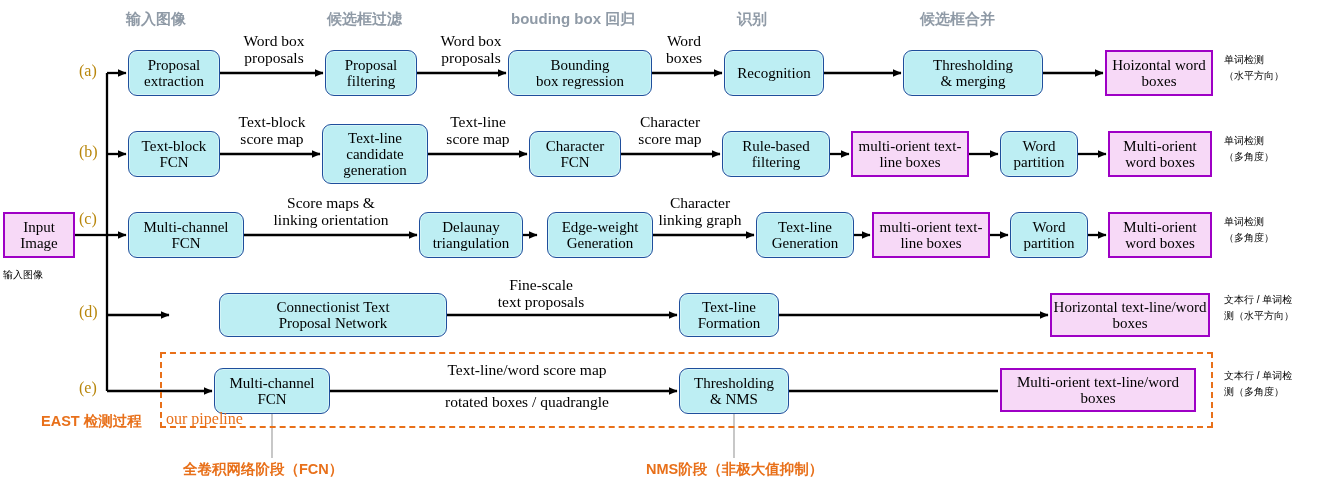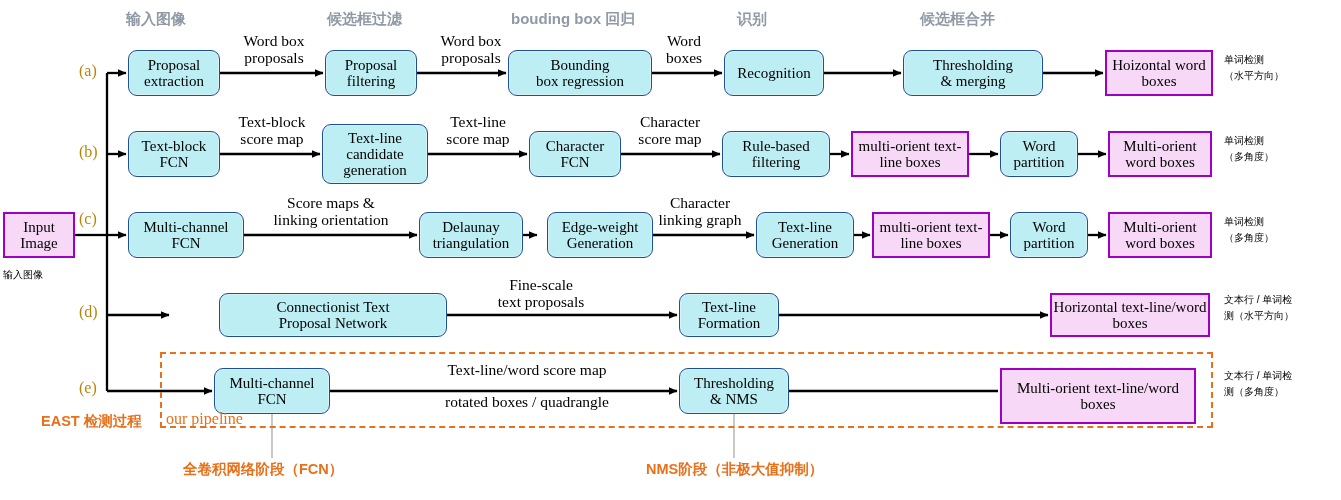--- a/index.html
+++ b/index.html
@@ -339,21 +339,21 @@
         <span>Multi-channel</span>
          <span>FCN</span>
       </div>
   </div>
   <div class="pbox" style="left:679px;top:368px;width:110px;height:46px;">
     <div>
         <span>Thresholding</span>
          <span>&amp; NMS</span>
       </div>
   </div>
-  <div class="rbox" style="left:1000px;top:368px;width:196px;height:56px;">
+  <div class="rbox" style="left:1000px;top:368px;width:196px;height:44px;">
     <div><span>Multi-orient</span>
          <span>text-line/word boxes</span></div>
   </div>
   <div class="etext" style="left:397px;top:362px;width:260px;">Text-line/word score map</div>
   <div class="etext" style="left:397px;top:394px;width:260px;">rotated boxes / quadrangle</div>
   <div class="cnote" style="left:1224px;top:368px;">文本行 / 单词检
 测（多角度）</div>
 
   <div class="onote" style="left:22px;top:412px;margin-left:19px;">EAST 检测过程</div>
   <div class="onote-serif" style="left:166px;top:410px;">our pipeline</div>

